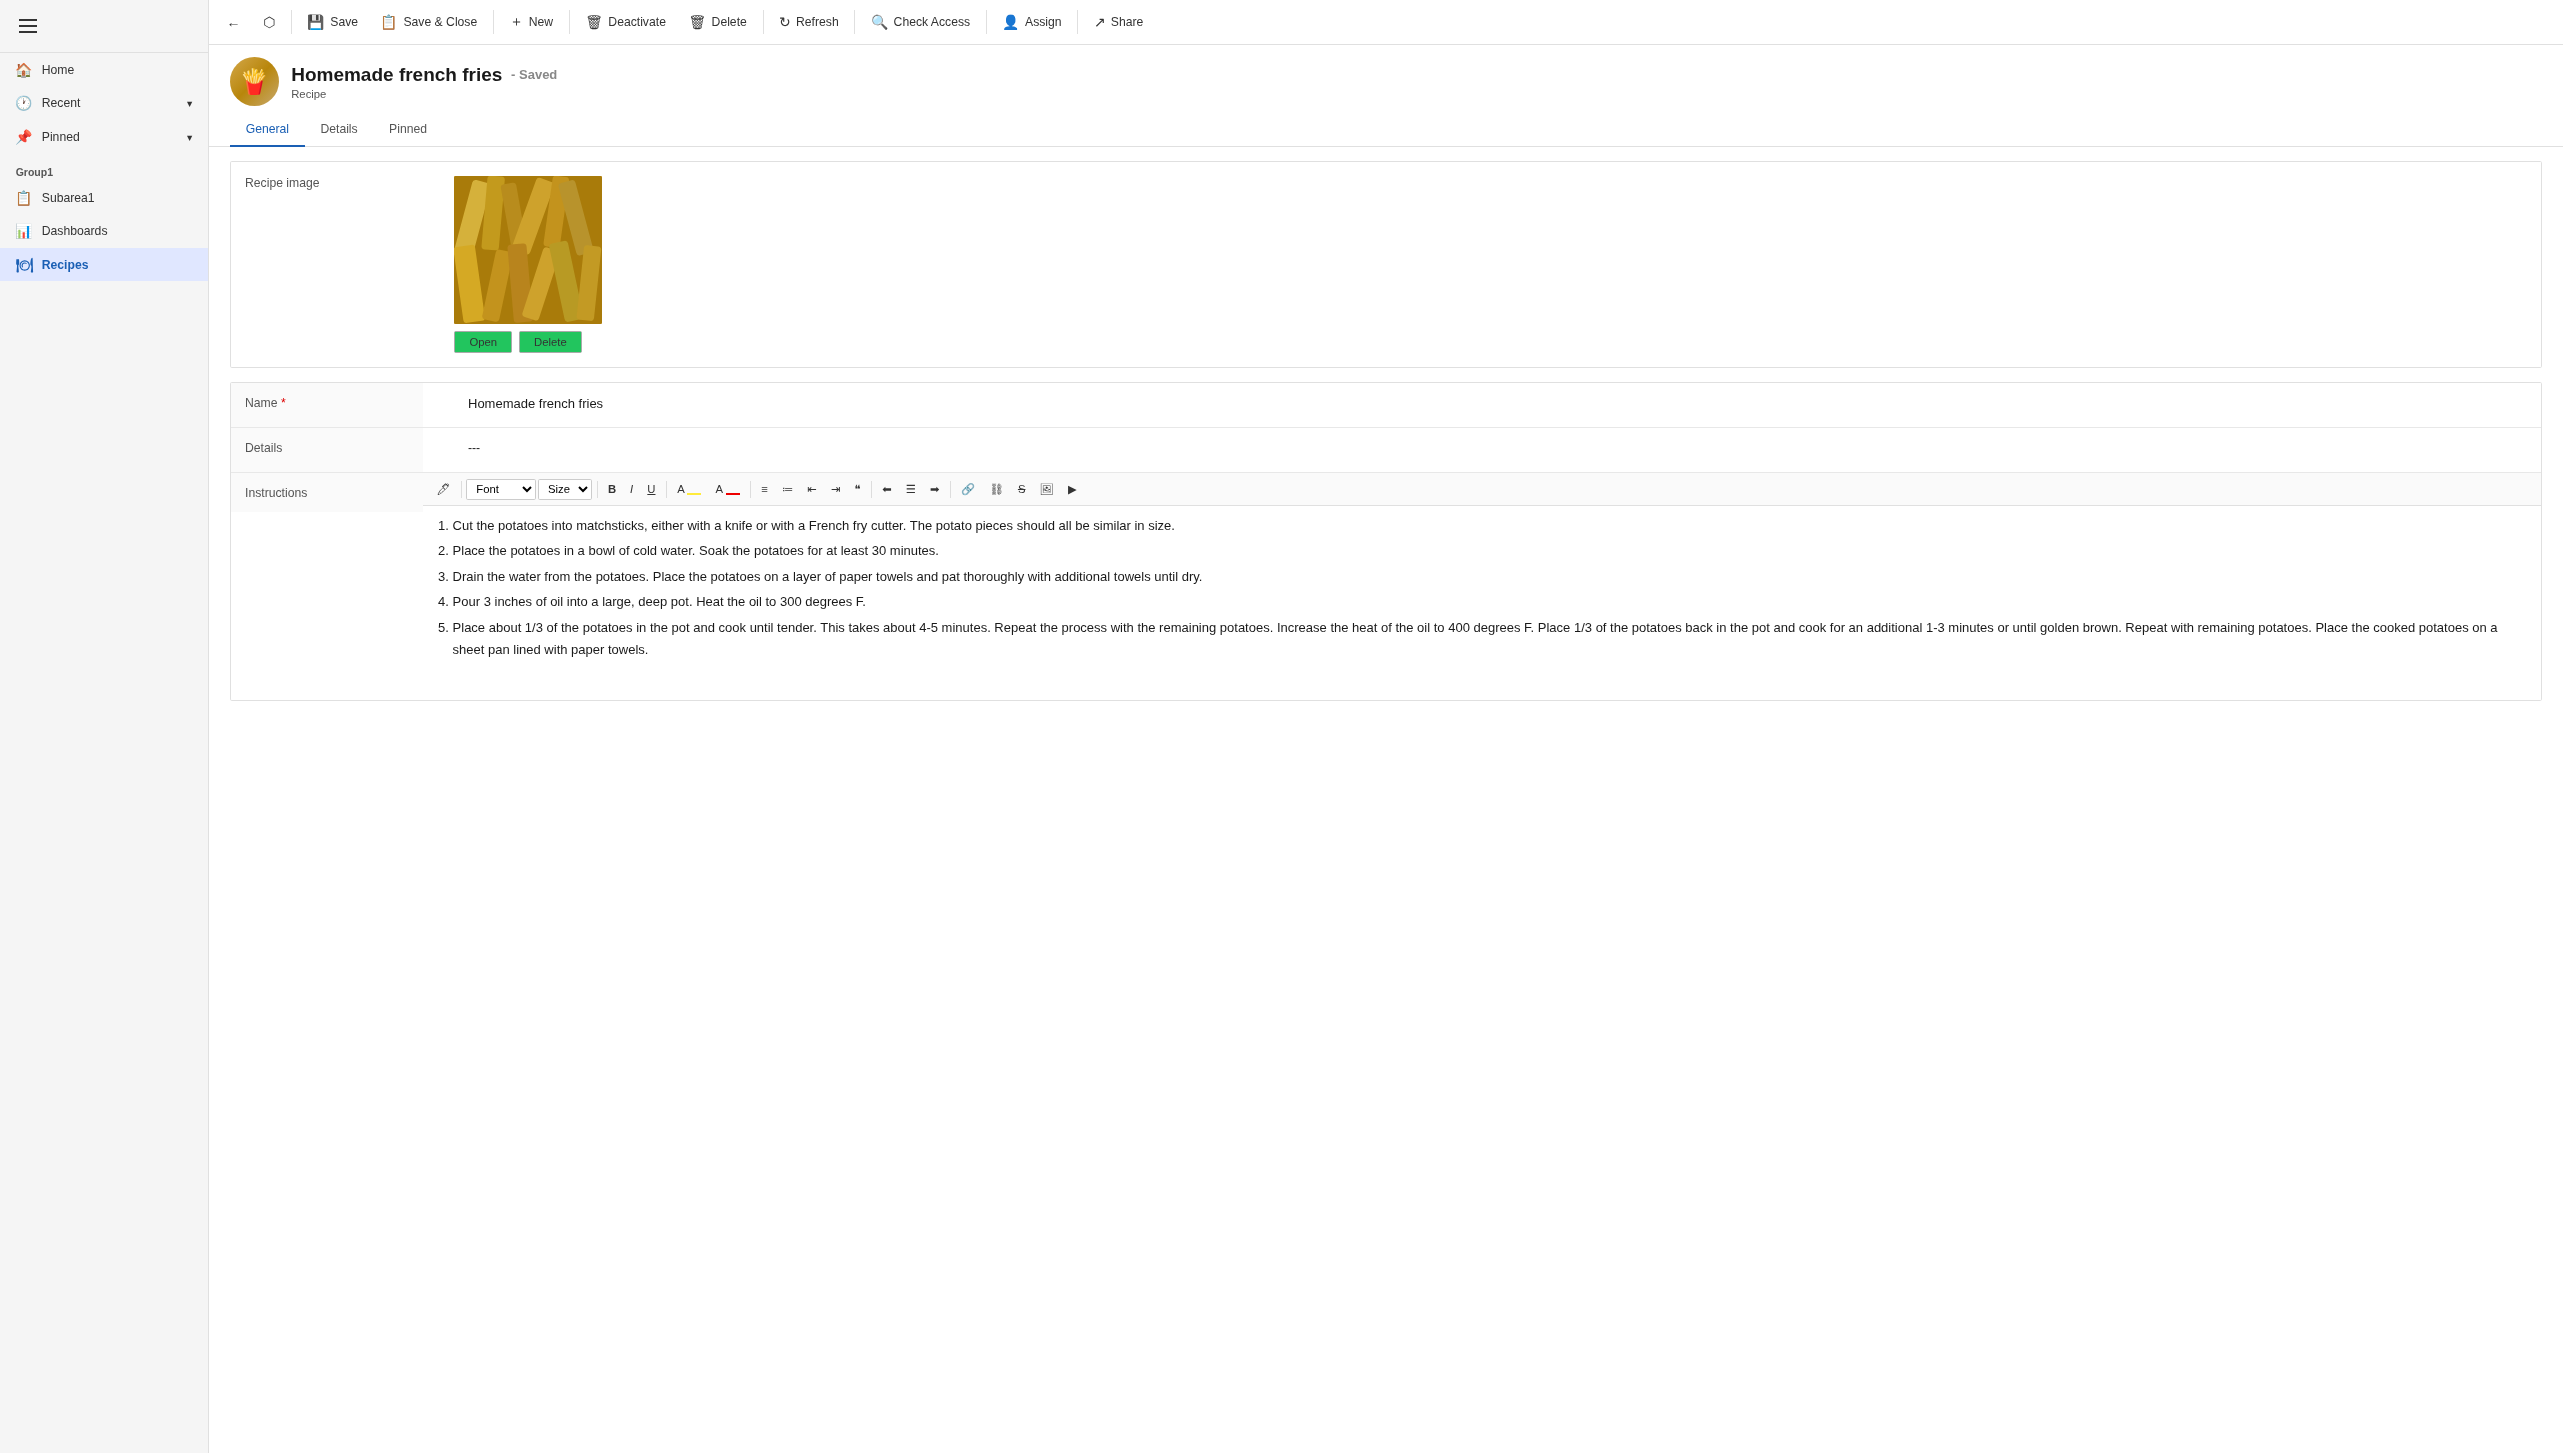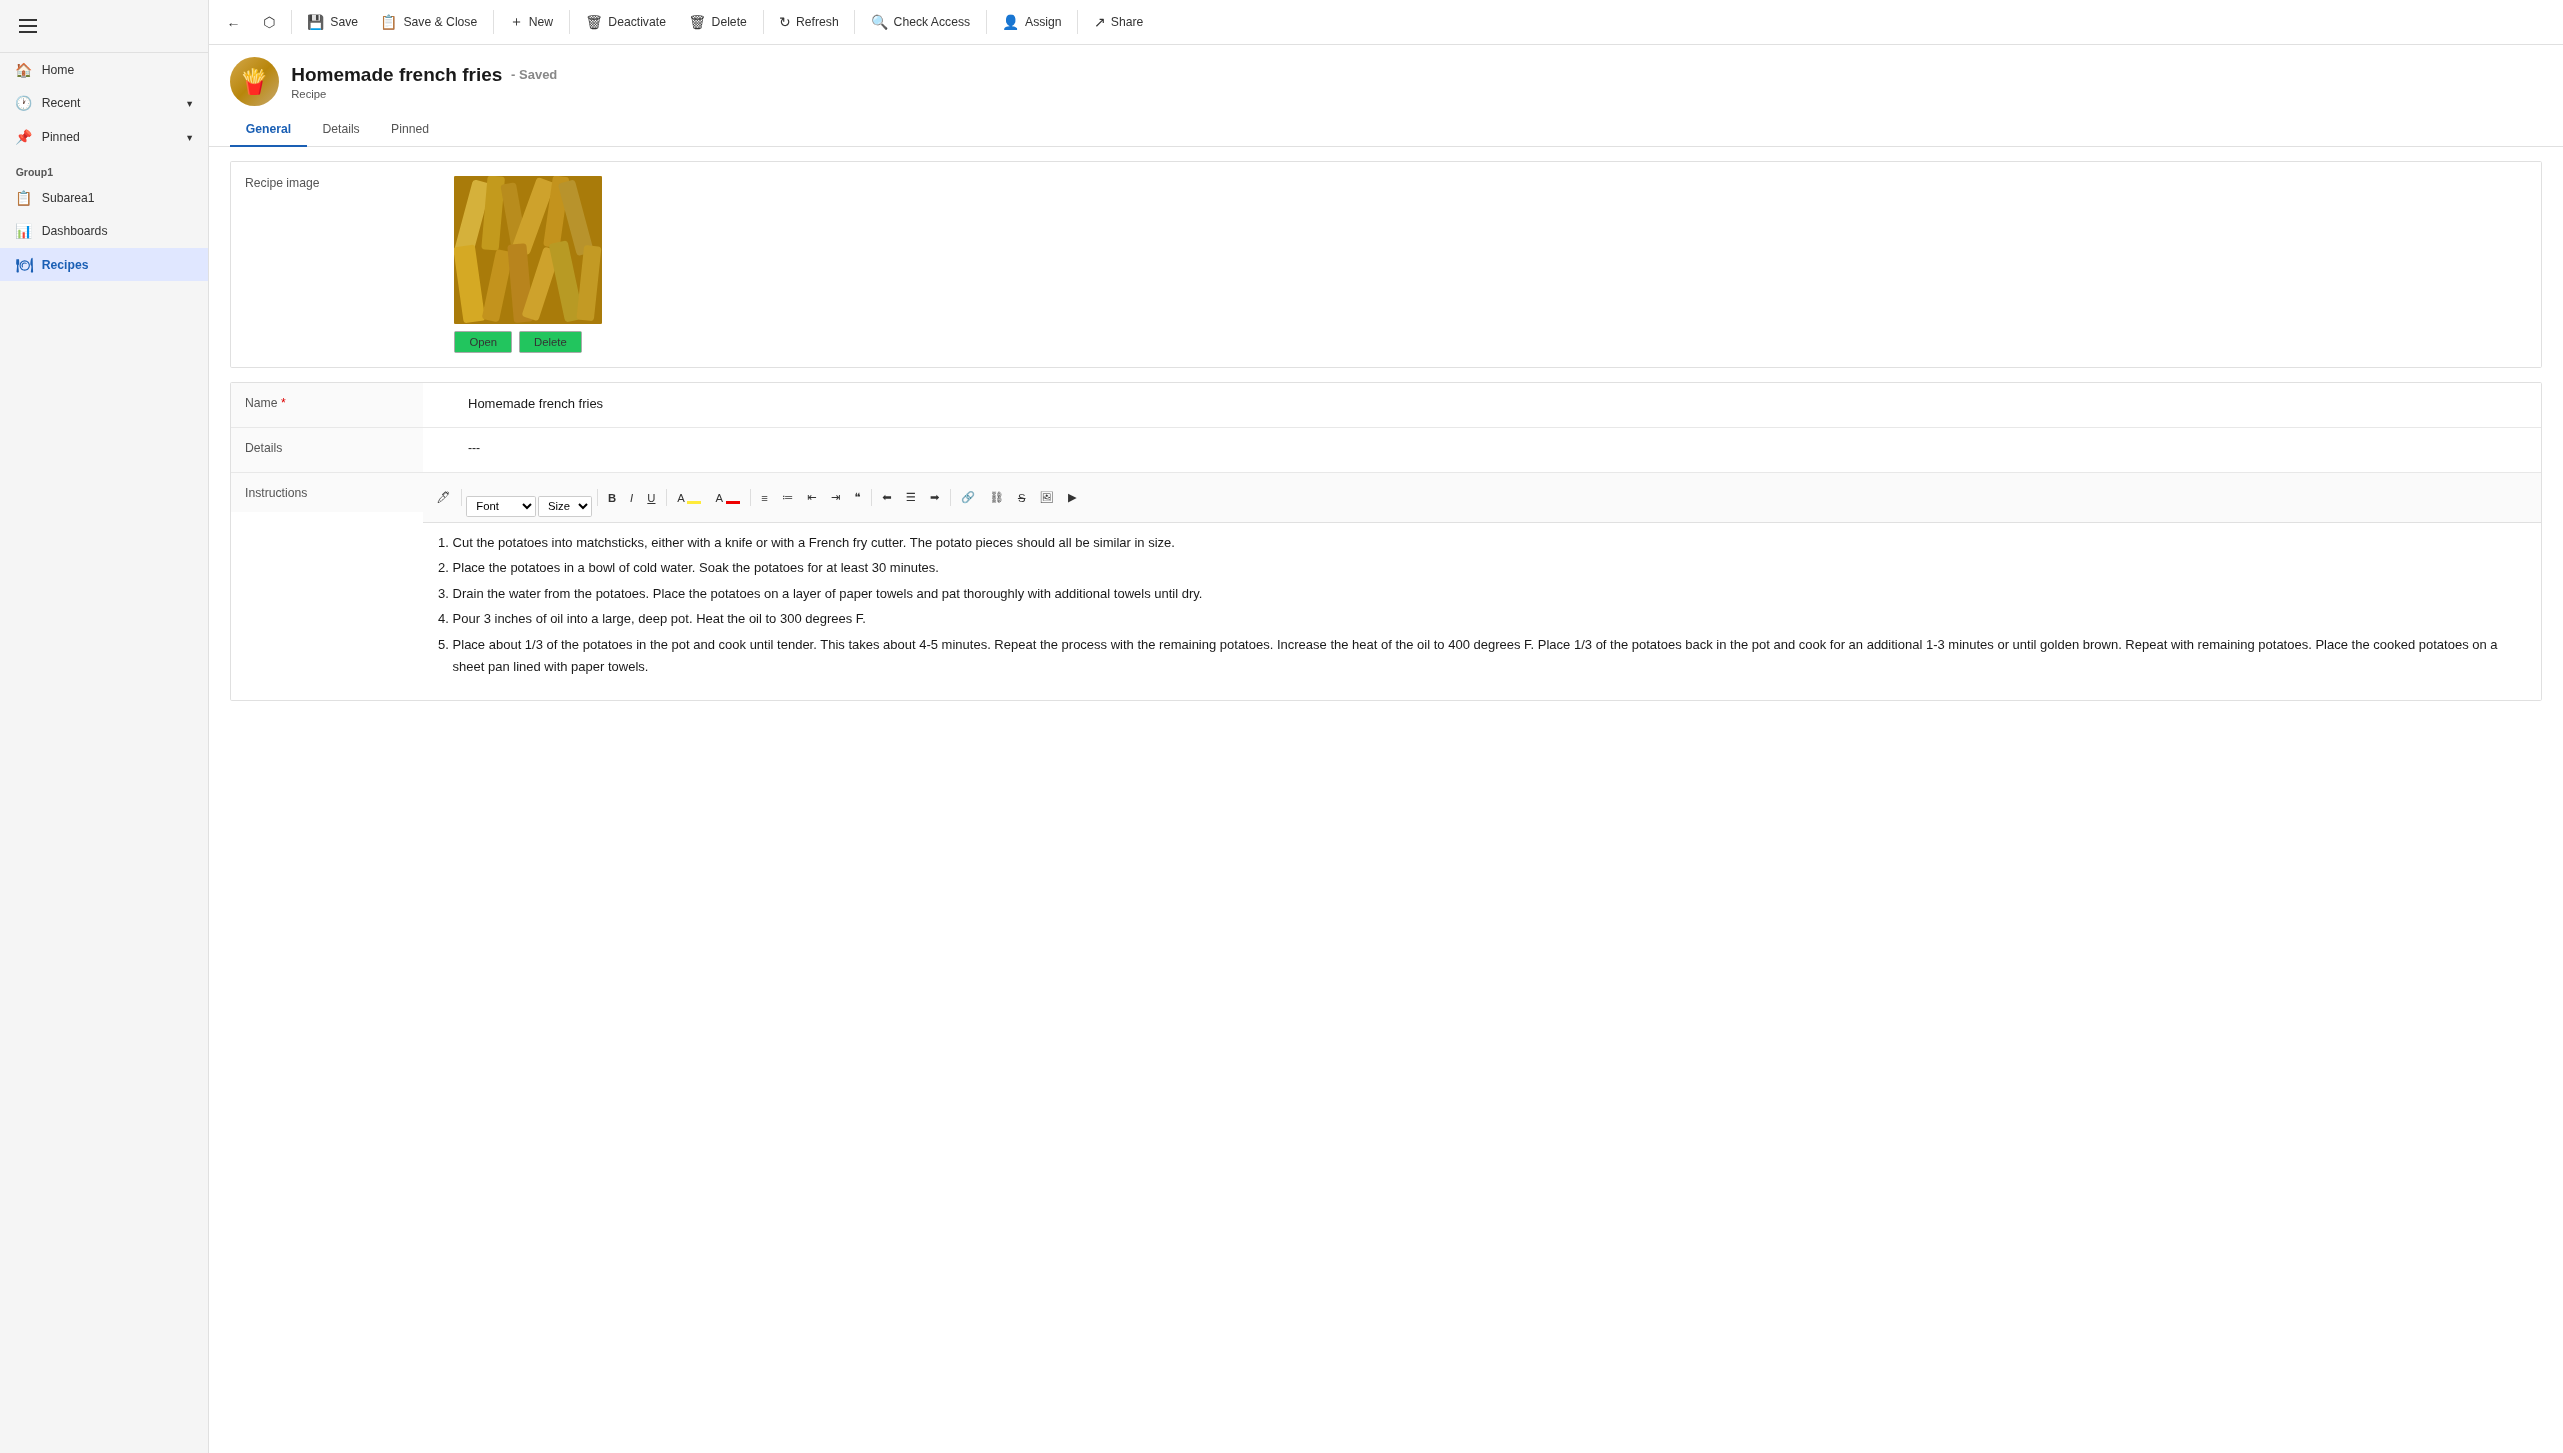--- a/index.html
+++ b/index.html
@@ -114,21 +114,21 @@
       flex-shrink: 0;
     }
     .tab-item {
       padding: 8.7px 15.7px;
       cursor: pointer;
       font-size: 12.2px;
       color: #555;
       border-bottom: 2.6px solid transparent;
       margin-bottom: -0.9px;
     }
-    .tab-item.active { color: #1a5fb4; border-bottom: 2.6px solid #1a5fb4; font-weight: 700; }
+    .tab-item.active { color: #1a5fb4; border-bottom: 2.6px solid #1a5fb4; font-weight: 400; }
 
     
     #form-content {
       flex: 1;
       overflow-y: auto;
       background: #fff;
     }
     .form-section {
       border: 0.9px solid #e0e0e0;
       margin: 14px 21px;
@@ -217,21 +217,20 @@
       white-space: nowrap;
     }
     .rich-select {
       padding: 2.6px 5.2px;
       border: 0.9px solid #ccc;
       border-radius: 1.7px;
       background: #fff;
       font-size: 11.3px;
       cursor: pointer;
       min-width: 70px;
-      margin-top: 17px;
     }
     .rich-sep { width: 0.9px; height: 17.4px; background: #ddd; margin: 0 2.6px; }
 
     
     .ingredients-text { font-size: 12.2px; color: #1a1a1a; line-height: 1.6; }
 
     
     .instructions-list {
       padding: 8.7px 12.2px;
       font-size: 13px;

